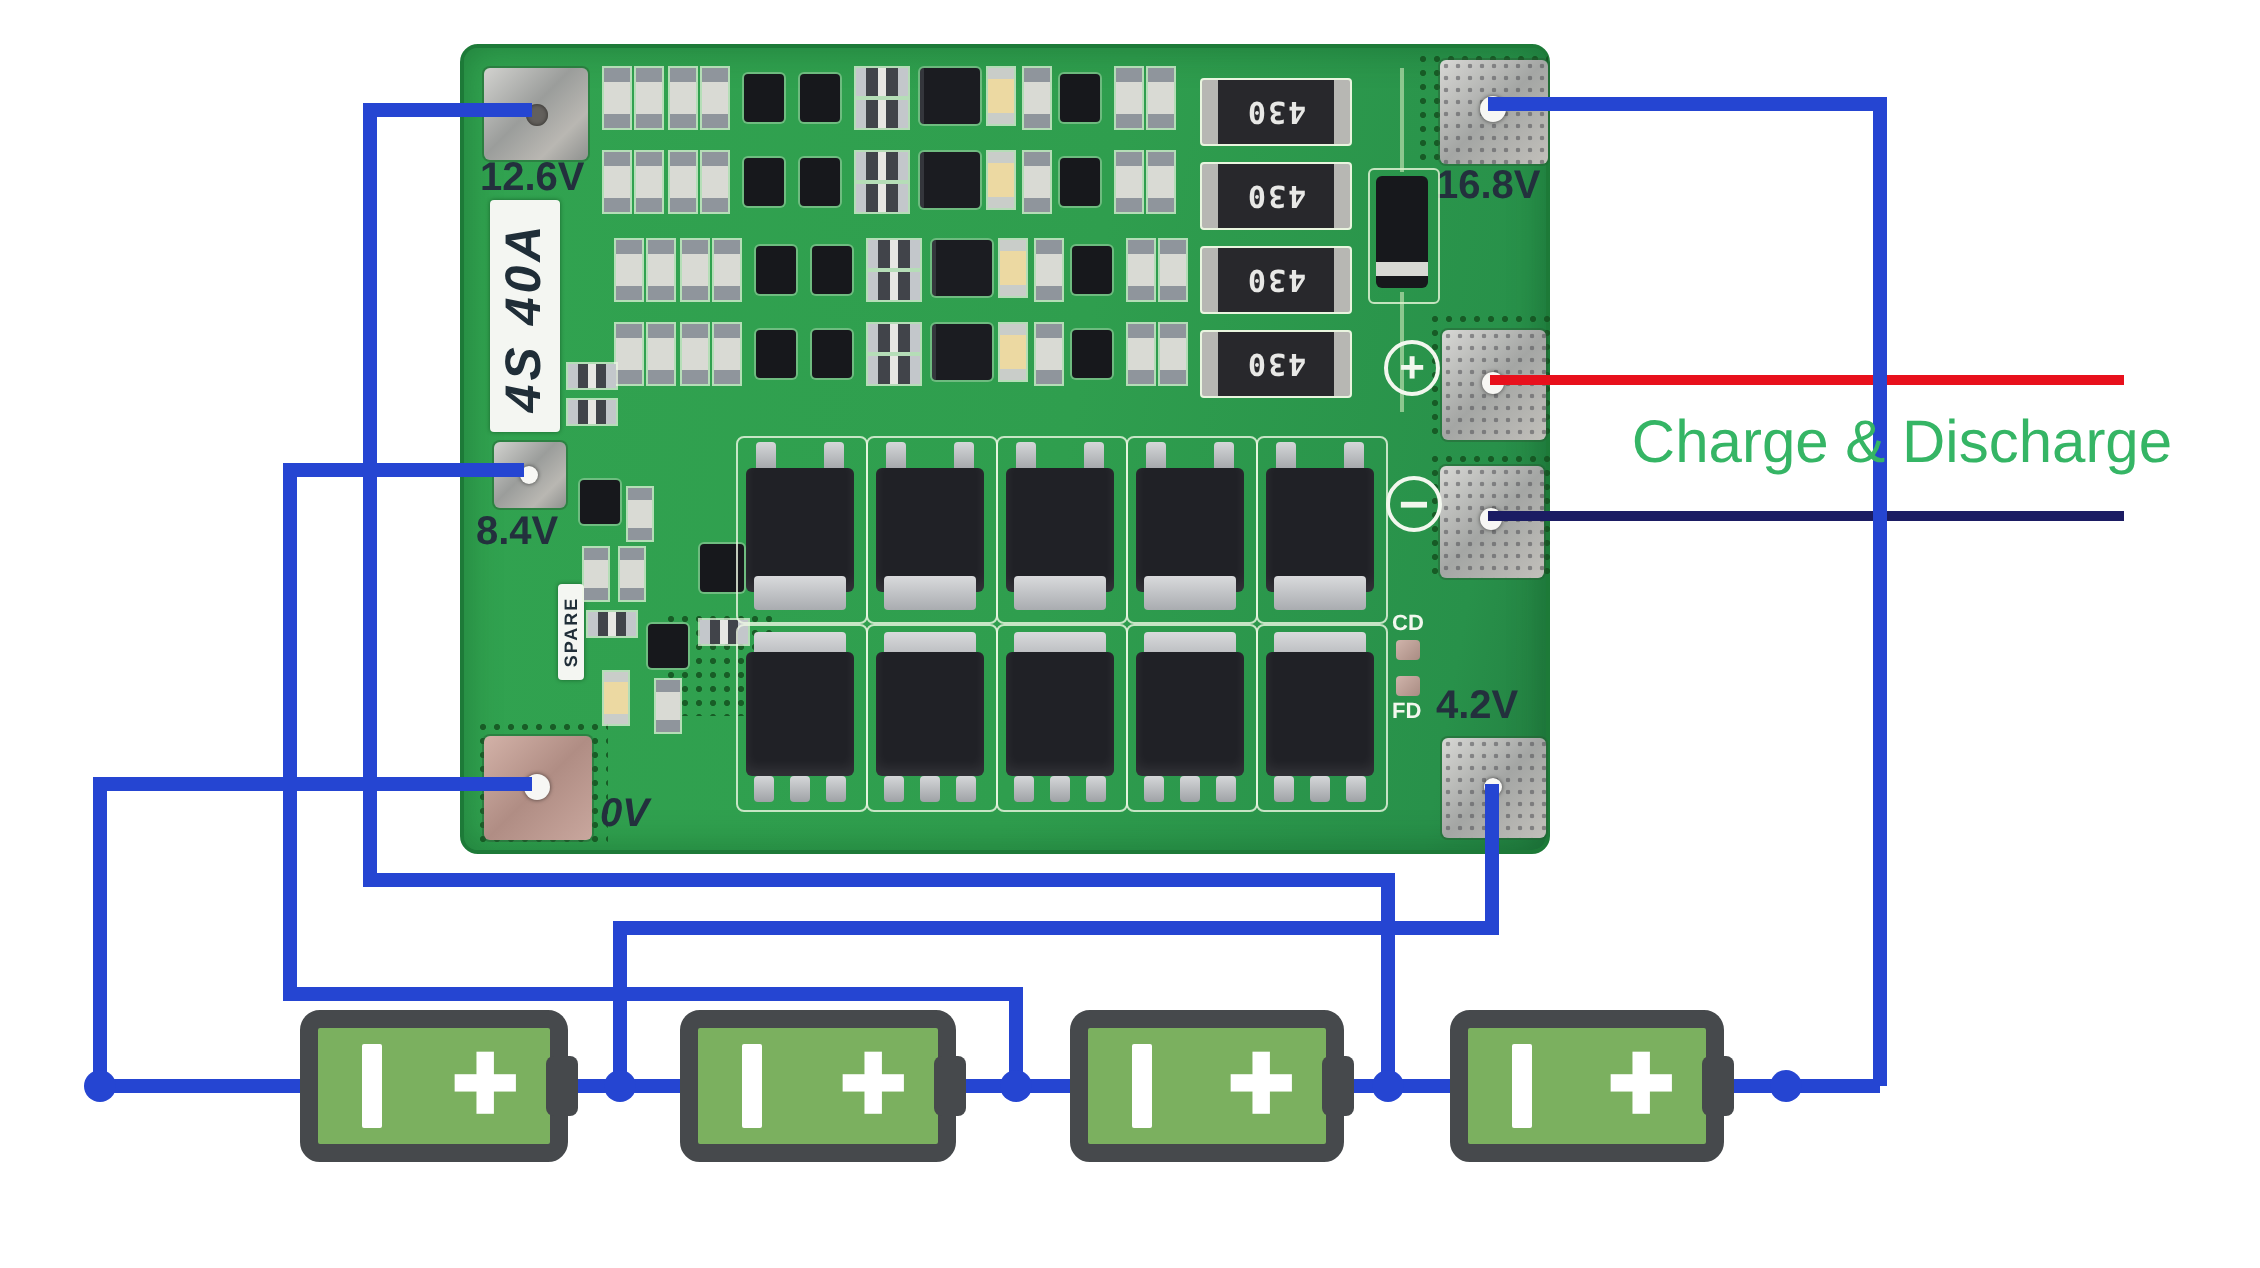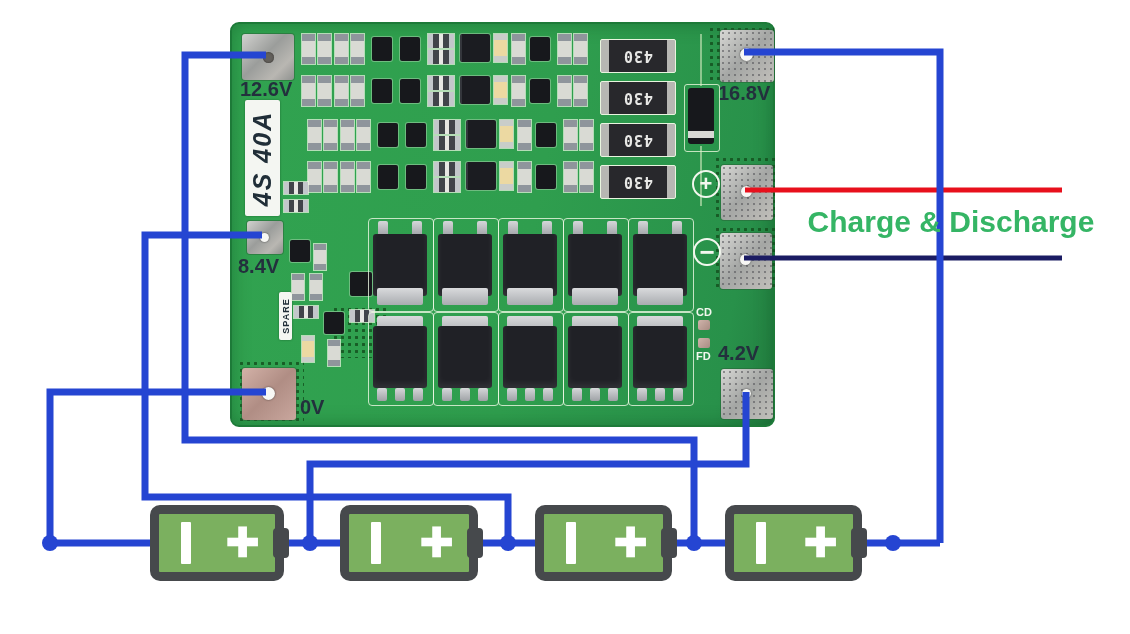--- a/index.html
+++ b/index.html
@@ -61,21 +61,21 @@
 
   .sym{position:absolute;width:24px;height:24px;border:2px solid #f2f7ee;border-radius:50%;
        color:#f2f7ee;display:flex;align-items:center;justify-content:center;
        font-size:22px;font-weight:bold;line-height:1;}
   .cdfd{position:absolute;color:#f2f7ee;font-weight:bold;font-size:11px;}
   .cdfd-pad{position:absolute;width:12px;height:10px;border-radius:2px;
             background:linear-gradient(135deg,#d0b4ab,#a98c83);}
 
   
   #charge-text{position:absolute;left:786px;top:205px;width:330px;text-align:center;
-               color:#35b565;font-size:30px;font-weight:bold;white-space:nowrap;}
+               color:#35b565;font-size:30px;font-weight:normal;white-space:nowrap;}
 
   
   .battery{position:absolute;top:505px;height:76px;background:#7bb05f;
            border:9px solid #46494c;border-radius:10px;box-sizing:border-box;}
   .batt-nub{position:absolute;right:-14px;top:50%;transform:translateY(-50%);
             width:16px;height:30px;background:#46494c;border-radius:4px;}
   .batt-minus{position:absolute;left:22px;top:50%;transform:translateY(-50%);
               width:10px;height:42px;background:#ffffff;border-radius:1px;}
   .batt-plus{position:absolute;right:16px;top:50%;transform:translateY(-54%);
              color:#ffffff;font-size:56px;font-weight:bold;line-height:1;
@@ -113,21 +113,21 @@
     <div class="pad pink" style="left:10px;top:344px;width:54px;height:52px;">
       <div class="hole light" style="left:20px;top:19px;width:13px;height:13px;"></div>
     </div>
     <div class="pad rough" style="left:489px;top:345px;width:52px;height:50px;">
       <div class="hole light" style="left:21px;top:20px;width:9px;height:9px;"></div>
     </div>
 
     <div class="vlabel" style="left:8px;top:54px;">12.6V</div>
     <div class="vlabel" style="left:486px;top:58px;">16.8V</div>
     <div class="vlabel" style="left:6px;top:231px;">8.4V</div>
-    <div class="vlabel" style="left:68px;top:372px;">0V</div>
+    <div class="vlabel" style="left:68px;top:372px;font-style:italic;">0V</div>
     <div class="vlabel" style="left:486px;top:318px;">4.2V</div>
 
     <div class="strip" id="label-4s" style="left:13px;top:76px;width:35px;height:116px;">
       <span class="strip-text">4S 40A</span>
     </div>
     <div class="strip" id="label-spare" style="left:47px;top:268px;width:13px;height:48px;">
       <span class="strip-text">SPARE</span>
     </div>
 
     <div class="r430" style="left:368px;top:15px;">

